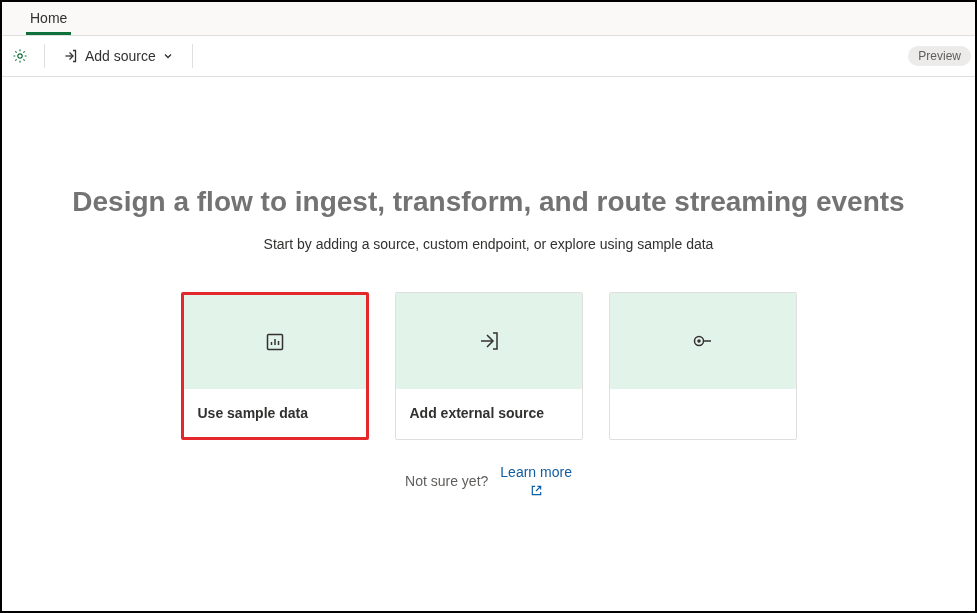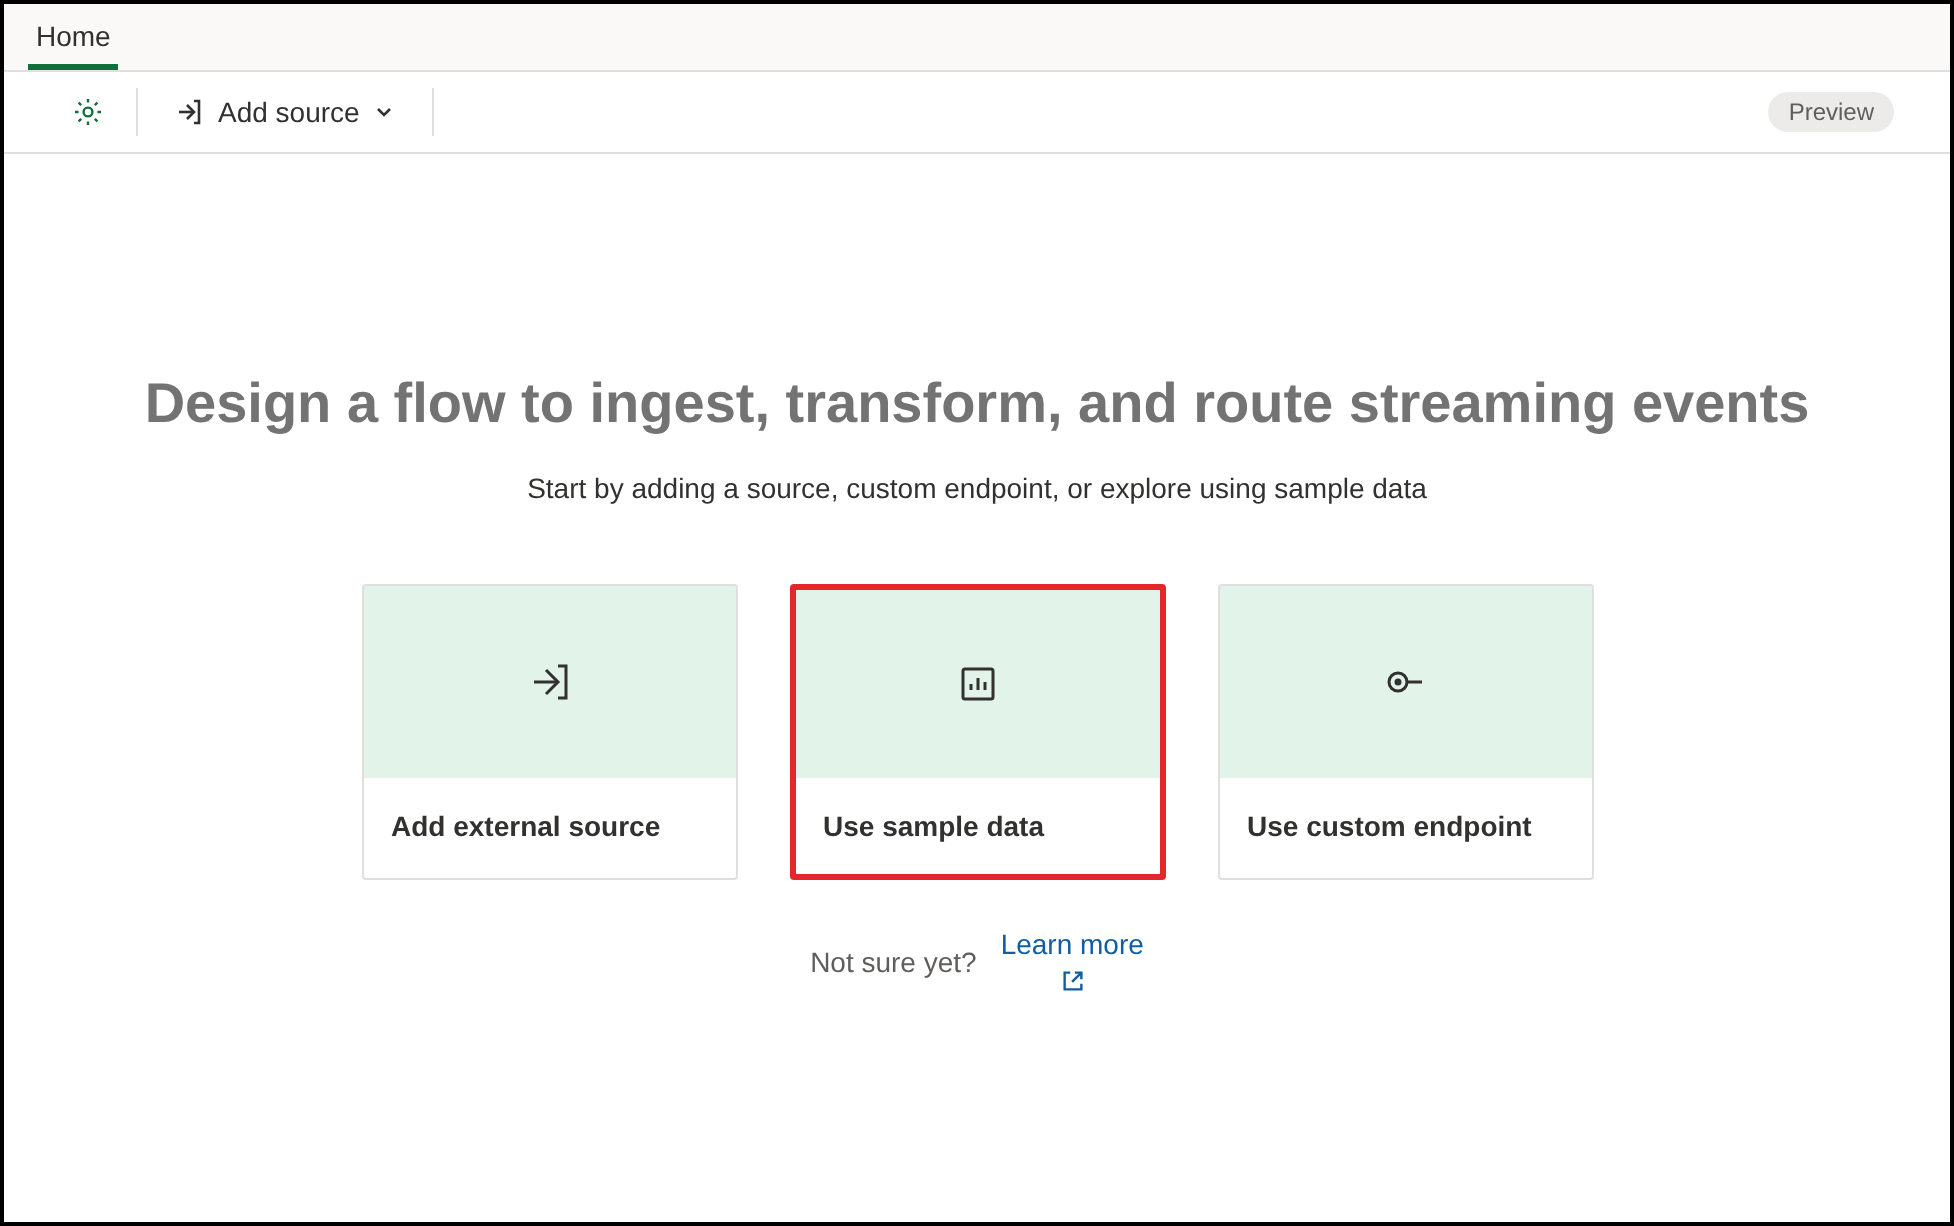--- a/index.html
+++ b/index.html
@@ -13,37 +13,37 @@
       color: #323130;
       width: 977px;
       height: 613px;
       border: 2px solid #000;
     }
     .tabs-bar {
       display: flex;
       align-items: center;
       border-bottom: 1px solid #e1dfdd;
       background: #faf9f8;
-      padding: 0 12px;
+      padding: 0 24px;
     }
     .tab {
       padding: 8px 4px 6px 4px;
       font-size: 14px;
       color: #323130;
       cursor: pointer;
       border-bottom: 3px solid transparent;
     }
     .tab.active {
       border-bottom: 3px solid #0f703b;
       font-weight: 400;
     }
     .toolbar {
       display: flex;
       align-items: center;
-      padding: 6px 28px;
+      padding: 6px 4px;
       border-bottom: 1px solid #e1dfdd;
       background: #fff;
       gap: 4px;
     }
     .toolbar-icon-btn {
       display: flex;
       align-items: center;
       justify-content: center;
       width: 28px;
       height: 28px;
@@ -179,52 +179,51 @@
   <div class="divider"></div>
   <div class="spacer"></div>
   <div class="preview-badge">Preview</div>
 </div>
 
 <div class="main-area">
   <h1 class="heading">Design a flow to ingest, transform, and route streaming events</h1>
   <p class="subheading">Start by adding a source, custom endpoint, or explore using sample data</p>
 
   <div class="cards-row">
-    <div class="card">
-      <div class="card-top">
-        <svg width="22" height="22" viewBox="0 0 22 22" fill="none" stroke="currentColor" stroke-width="1.5">
-          <path d="M9 5l6 6-6 6"></path>
-          <path d="M15 11H3"></path>
-          <path d="M15 3h4v16h-4"></path>
-        </svg>
-      </div>
-      <div class="card-bottom">Add external source</div>
-    </div>
-
     <div class="card highlighted">
       <div class="card-top">
         <svg width="20" height="20" viewBox="0 0 20 20" fill="none" stroke="currentColor" stroke-width="1.5">
           <rect x="2.5" y="2.5" width="15" height="15" rx="1"></rect>
           <path d="M6.5 13V10"></path>
           <path d="M10 13V7"></path>
           <path d="M13.5 13V9"></path>
         </svg>
       </div>
       <div class="card-bottom">Use sample data</div>
     </div>
 
     <div class="card">
       <div class="card-top">
         <svg width="22" height="22" viewBox="0 0 22 22" fill="none" stroke="currentColor" stroke-width="1.5">
+          <path d="M9 5l6 6-6 6"></path>
+          <path d="M15 11H3"></path>
+          <path d="M15 3h4v16h-4"></path>
+        </svg>
+      </div>
+      <div class="card-bottom">Add external source</div>
+    </div>
+
+    <div class="card">
+      <div class="card-top">
+        <svg width="22" height="22" viewBox="0 0 22 22" fill="none" stroke="currentColor" stroke-width="1.5">
           <circle cx="7" cy="11" r="4.5"></circle>
           <path d="M11.5 11H19"></path>
           <circle cx="7" cy="11" r="1" fill="currentColor"></circle>
         </svg>
       </div>
-      <div class="card-bottom">Use custom endpoint</div>
     </div>
   </div>
 
   <div class="footer-text">
     <span>Not sure yet?</span>
     <a class="learn-more-link">
       <span>Learn more</span>
       <svg width="13" height="13" viewBox="0 0 14 14" fill="none" stroke="currentColor" stroke-width="1.3">
         <path d="M5.5 2.5H2.5v9h9v-3"></path>
         <path d="M8 2.5h3.5V6"></path>

